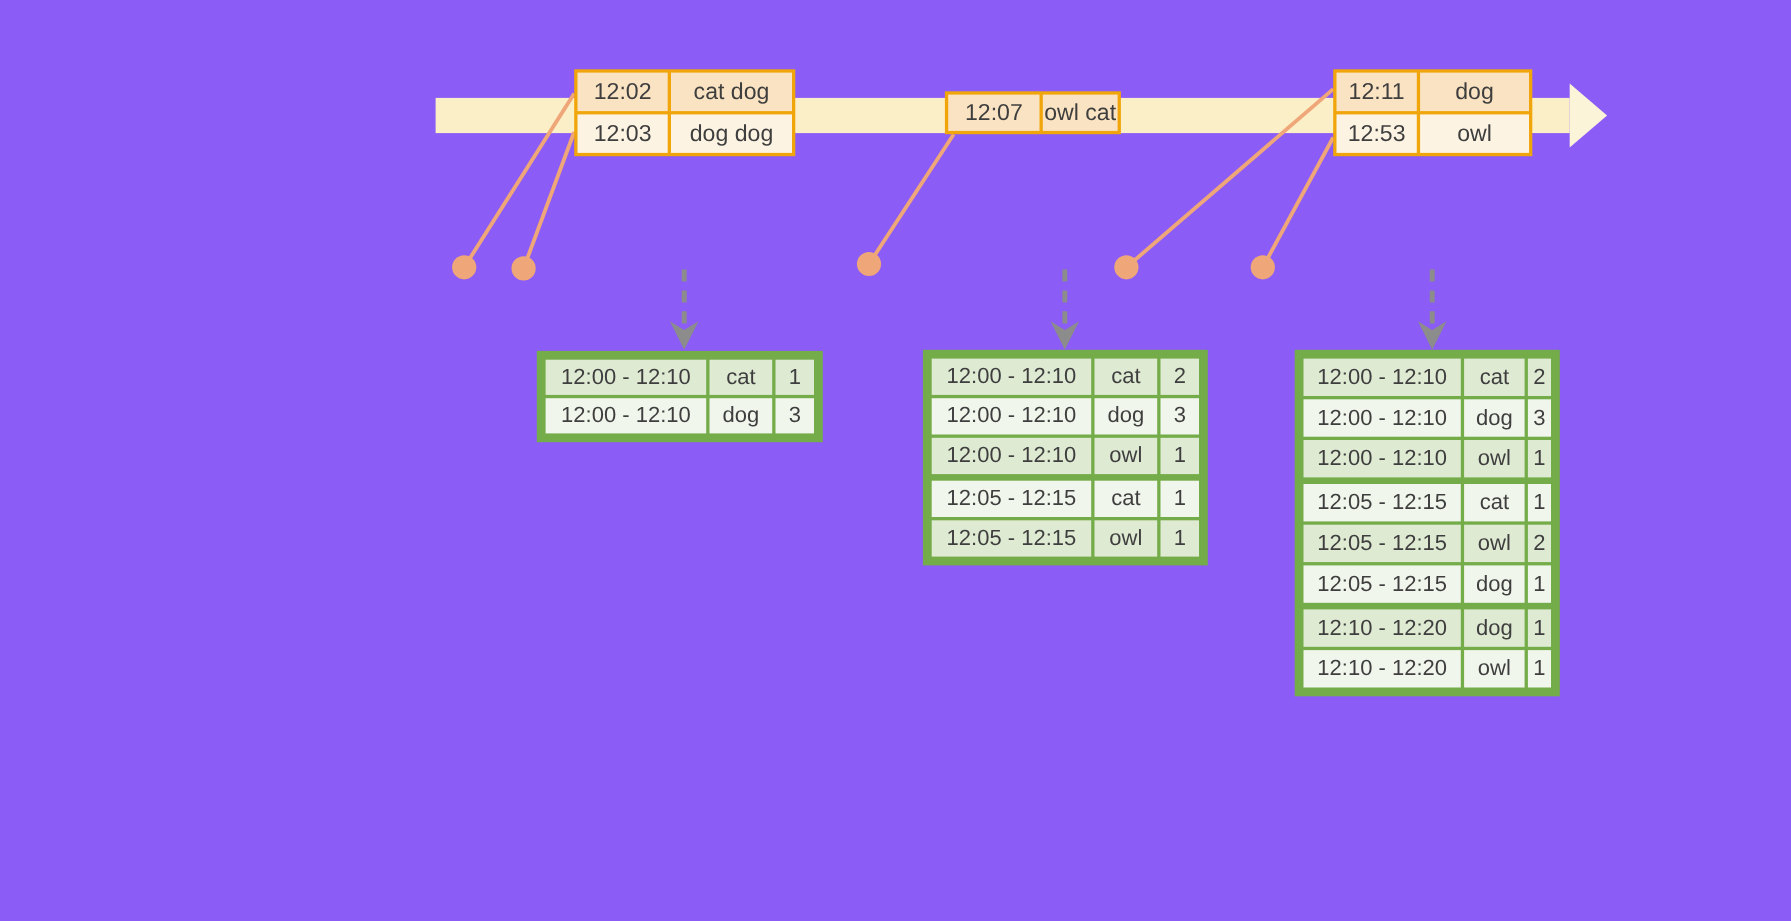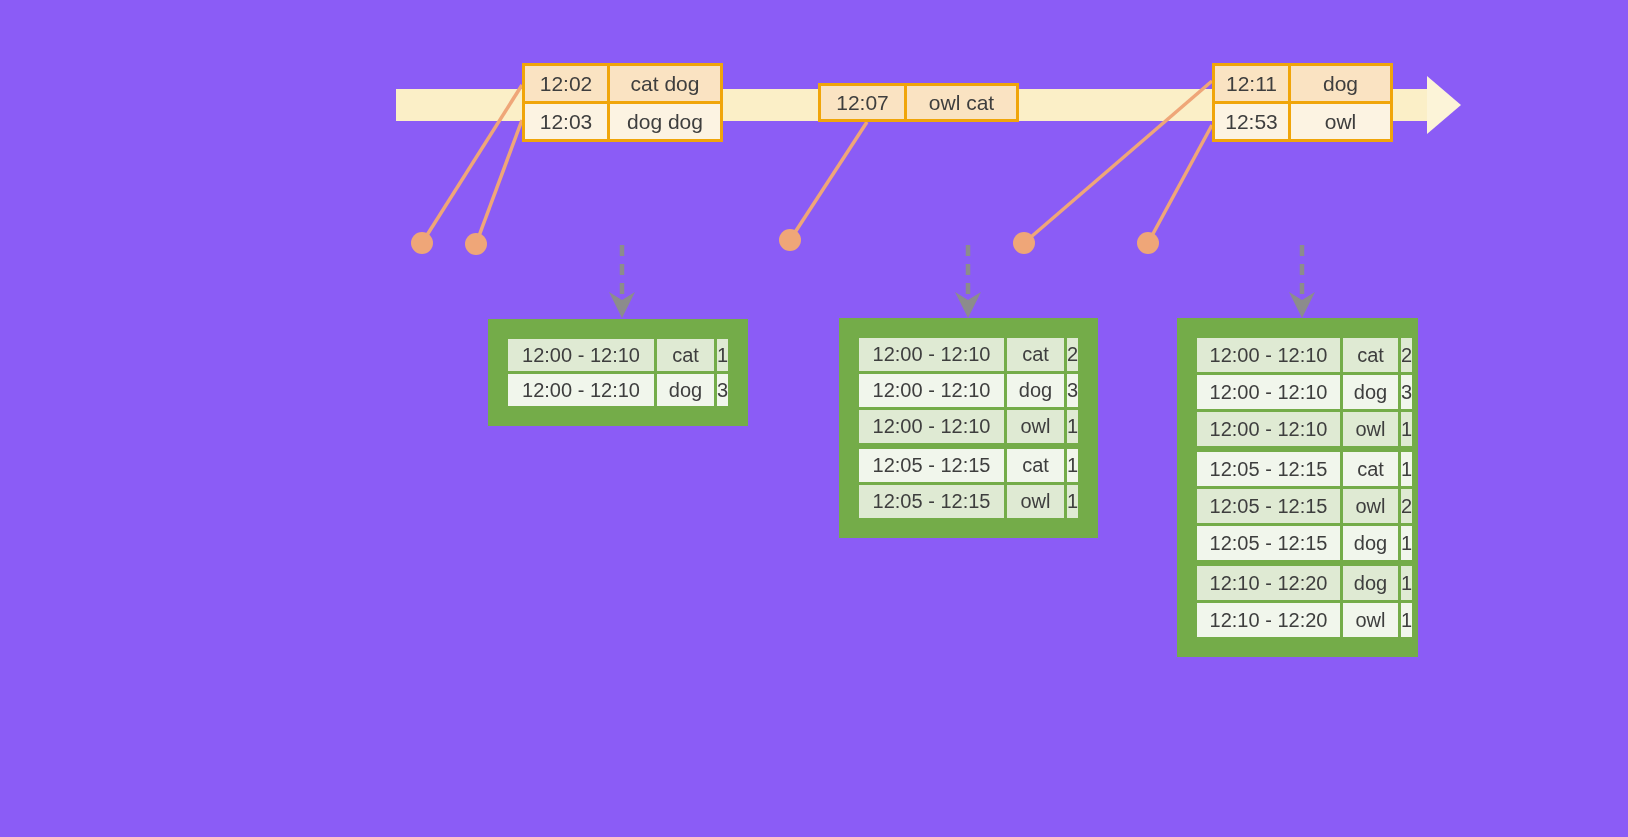--- a/index.html
+++ b/index.html
@@ -20,21 +20,21 @@
   .et-c .erow { grid-template-columns:73px 1fr; }
   .ecell {
     display:flex; align-items:center; justify-content:center;
     font-size:21px; color:#3E3E3E;
   }
   .pdark  { background:#FAE3C2; }
   .plight { background:#FCF3E2;text-align:right; }
 
   
   .gtable {
-    position:absolute; background:#74AC49; padding:20px; box-sizing:border-box;
+    position:absolute; background:#74AC49; padding:8px; box-sizing:border-box;
     display:flex; flex-direction:column; gap:3px;
   }
   .grow { display:grid; gap:3px; }
   .g1 .grow { grid-template-columns:146px 57px 1fr; height:32px; }
   .g2 .grow { grid-template-columns:145px 57px 1fr; height:33px; }
   .g3 .grow { grid-template-columns:143px 55px 1fr; height:34px; }
   .grow.sep { margin-top:3px; }
   .gcell {
     display:flex; align-items:center; justify-content:center;
     font-size:20px; color:#3E3E3E;
@@ -84,21 +84,21 @@
     <div class="erow">
       <div class="ecell pdark">12:02</div>
       <div class="ecell pdark">cat dog</div>
     </div>
     <div class="erow">
       <div class="ecell plight">12:03</div>
       <div class="ecell plight">dog dog</div>
     </div>
   </div>
 
-  <div class="etable et-b" style="left:818px; top:83px; width:201px; height:39px;">
+  <div class="etable et-b" style="left:859px; top:83px; width:160px; height:39px;">
     <div class="erow">
       <div class="ecell pdark">12:07</div>
       <div class="ecell pdark">owl cat</div>
     </div>
   </div>
 
   <div class="etable et-c" style="left:1212px; top:63px; width:181px; height:79px;">
     <div class="erow">
       <div class="ecell pdark">12:11</div>
       <div class="ecell pdark">dog</div>

